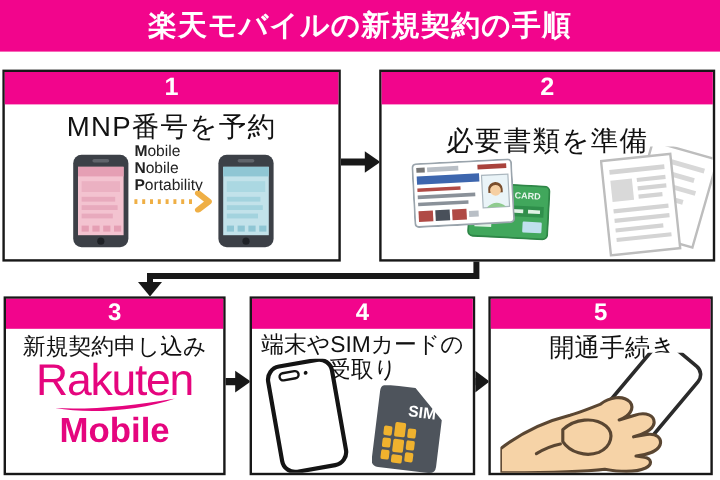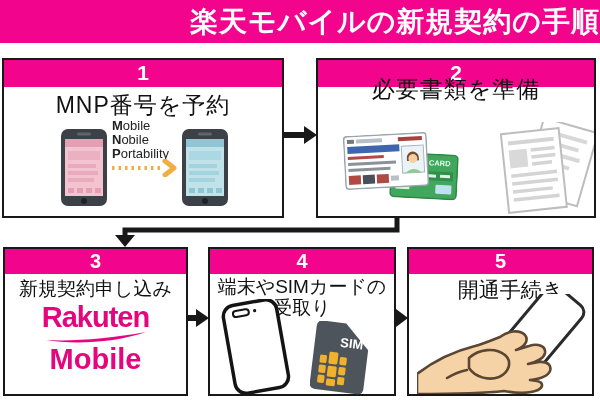--- a/index.html
+++ b/index.html
@@ -2,39 +2,39 @@
 <html><head>
 <meta charset="utf-8">
 <style>
   html,body{margin:0;padding:0;background:#fff;}
   .stage{
     position:relative;width:600px;height:400px;overflow:hidden;background:#fff;
     font-family:"Liberation Sans","DejaVu Sans",sans-serif;color:#111;
   }
   .title-bar{
     position:absolute;left:0;top:0;width:600px;height:43px;background:#F2058C;
-    color:#fff;font-weight:bold;font-size:28px;line-height:43px;text-align:right;
+    color:#fff;font-weight:bold;font-size:24px;line-height:43px;text-align:center;
     letter-spacing:1px;
   }
   .box{position:absolute;background:#fff;border:2px solid #181818;box-sizing:border-box;}
   .box-head{
     background:#F2058C;color:#fff;font-weight:bold;text-align:center;
     font-size:21px;height:27px;line-height:26px;
   }
   .small .box-head{height:25px;line-height:24px;font-size:20px;}
   .step-title{
     position:absolute;left:0;right:0;text-align:center;color:#111;
     font-size:23px;letter-spacing:1px;white-space:nowrap;
   }
   .step-title.sm{font-size:19px;letter-spacing:0;}
   .abs{position:absolute;}
   .mnp-text{position:absolute;font-size:13px;line-height:14px;color:#222;}
   .mnp-text b{font-weight:bold;}
   .logo-block{position:absolute;left:0;right:0;text-align:center;color:#E5057E;}
-  .logo-r{font-size:29px;font-weight:700;letter-spacing:-1px;line-height:28px;}
+  .logo-r{font-size:37px;font-weight:400;letter-spacing:-1px;line-height:28px;}
   .logo-m{font-size:29px;font-weight:600;letter-spacing:0;line-height:30px;}
   svg{display:block;}
 </style>
 </head>
 <body>
 
 <div class="stage">
 
   <div class="title-bar">楽天モバイルの新規契約の手順</div>
 
@@ -98,21 +98,21 @@
       <rect x="8" y="60" width="6" height="5" fill="#8FC6D4"></rect>
       <rect x="17" y="60" width="6" height="5" fill="#8FC6D4"></rect>
       <rect x="26" y="60" width="6" height="5" fill="#8FC6D4"></rect>
       <rect x="35" y="60" width="6" height="5" fill="#8FC6D4"></rect>
       <circle cx="24" cy="73" r="3" fill="#1E2126"></circle>
     </svg>
   </div>
 
   <div class="box" style="left:316px;top:58px;width:280px;height:160px;">
     <div class="box-head">2</div>
-    <div class="step-title" style="top:14px;">必要書類を準備</div>
+    <div class="step-title" style="top:42px;">必要書類を準備</div>
 
     <svg class="abs" style="left:182px;top:62px;" width="94" height="92" viewBox="0 0 94 92">
       <g transform="rotate(16 60 42)">
         <rect x="32" y="2" width="56" height="76" fill="#fff" stroke="#BDBDBD" stroke-width="2"></rect>
         <rect x="40" y="12" width="40" height="4" fill="#D8D8D8"></rect>
         <rect x="40" y="22" width="34" height="4" fill="#D8D8D8"></rect>
         <rect x="40" y="32" width="38" height="4" fill="#D8D8D8"></rect>
         <rect x="40" y="42" width="30" height="4" fill="#D8D8D8"></rect>
       </g>
       <g transform="rotate(-6 34 50)">

